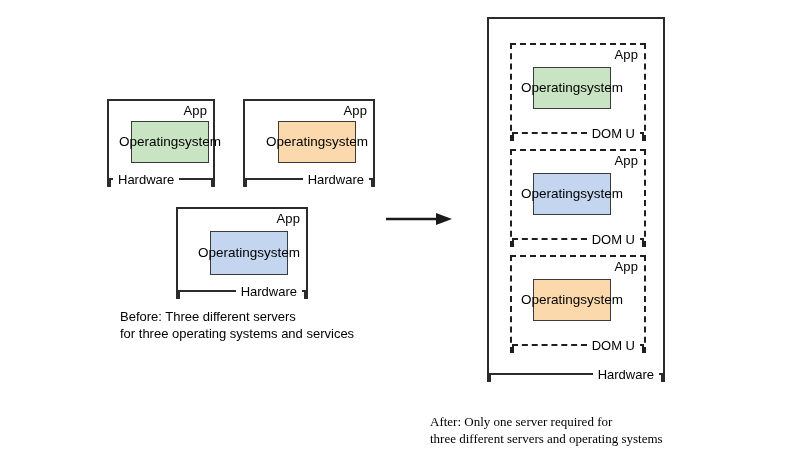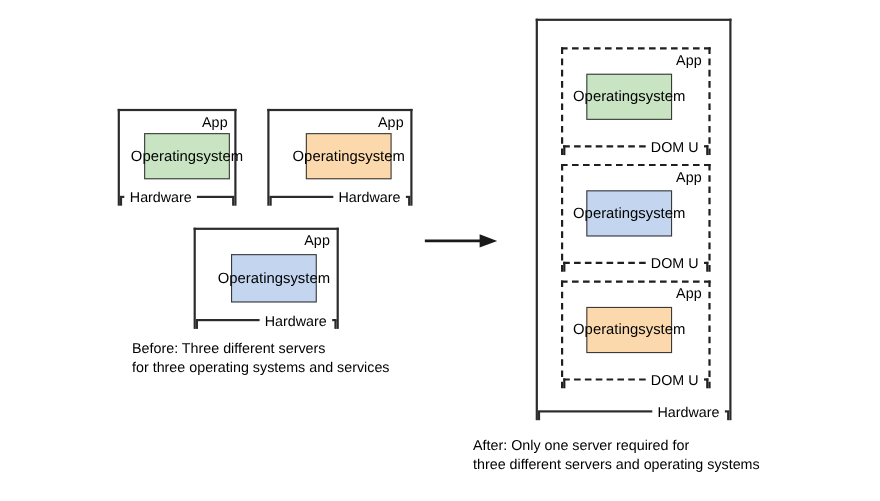--- a/index.html
+++ b/index.html
@@ -232,16 +232,16 @@
 
     <div class="corner-nub left"></div>
     <div class="corner-nub right"></div>
     <div class="edge-rail">
       <div class="seg"></div>
       <div class="rail-text">Hardware</div>
       <div class="seg stub-sm"></div>
     </div>
   </div>
 
-  <div class="caption" style="left:430px; top:396px; width:320px;">After: Only one server required for
+  <div class="caption" style="left:430px; top:413px; width:320px;font-family:Liberation Serif, serif;">After: Only one server required for
 three different servers and operating systems</div>
 
 </div>
 
 </body></html>

